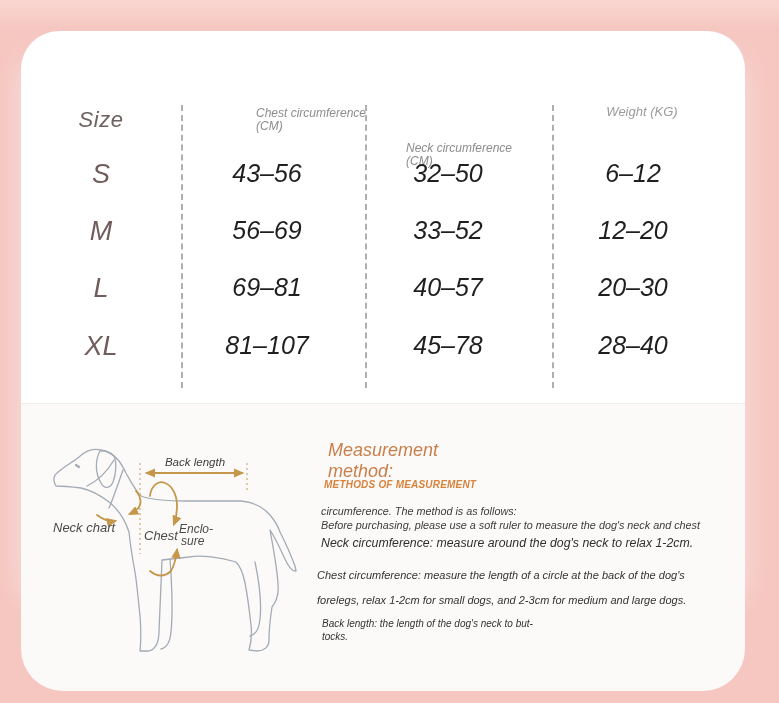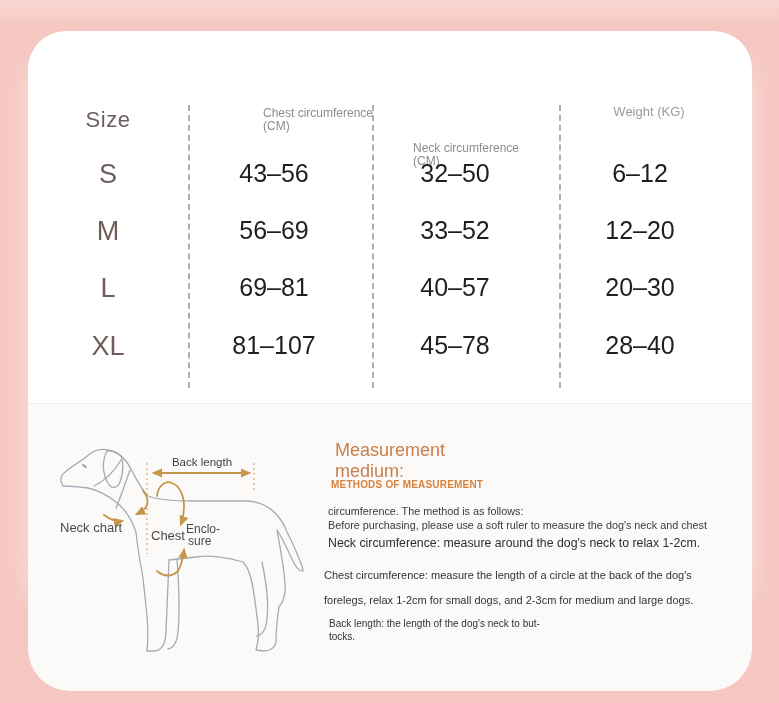--- a/index.html
+++ b/index.html
@@ -2,23 +2,24 @@
 <html><head>
 <meta charset="utf-8">
 <style>
   html,body{margin:0;padding:0;}
   body{font-family:"Liberation Sans", sans-serif;}
   .stage{
     position:relative; width:779px; height:703px; overflow:hidden;
     background:linear-gradient(180deg,#fad6d1 0%, #f6c7c1 4%, #f6c7c1 100%);
   }
   .card{
-    position:absolute; left:28px; top:31px; width:724px; height:564px;
+    position:absolute; left:21px; top:31px; width:724px; height:564px;
     background:#ffffff; border-radius:38px 38px 42px 42px;
     box-shadow:0 16px 26px rgba(255,255,255,0.6), 0 6px 14px rgba(190,120,115,0.12);
+    font-style:italic;
   }
   
   .th-size{position:absolute; left:30px; top:76px; width:100px; text-align:center;
     font-size:22px; color:#6d615f; letter-spacing:0.5px;}
   .th-small{position:absolute; font-size:12px; line-height:13px; color:#8e8b8b;}
   .th-chest{left:199px; top:76px;margin-left:36px;}
   .th-neck{left:385px; top:71px;margin-top:40px;}
   .th-weight{position:absolute; left:531px; top:73px; width:180px; text-align:center;
     font-size:13px; color:#9d9a9a;}
   .divider{position:absolute; top:74px; height:283px; width:0;
@@ -129,21 +130,21 @@
 
         <text x="152" y="30" text-anchor="middle" font-size="11.5" fill="#3d3d3d">Back length</text>
         <text x="10" y="96" font-size="13" fill="#4a4a4a">Neck chart</text>
         <text x="101" y="104" font-size="13" fill="#4a4a4a">Chest</text>
         <text x="136" y="97" font-size="12" fill="#4a4a4a">Enclo-</text>
         <text x="138" y="109" font-size="12" fill="#4a4a4a">sure</text>
       </svg>
 
       <div class="m-title">
         <div>Measurement</div>
-        <div>medium:</div>
+        <div>method:</div>
       </div>
       <div class="m-subtitle">METHODS OF MEASUREMENT</div>
       <div class="m-p1">
         <div>circumference. The method is as follows:</div>
         <div>Before purchasing, please use a soft ruler to measure the dog's neck and chest</div>
       </div>
       <div class="m-p2">Neck circumference: measure around the dog's neck to relax 1-2cm.</div>
       <div class="m-p3a">Chest circumference: measure the length of a circle at the back of the dog's</div>
       <div class="m-p3b">forelegs, relax 1-2cm for small dogs, and 2-3cm for medium and large dogs.</div>
       <div class="m-p4">

